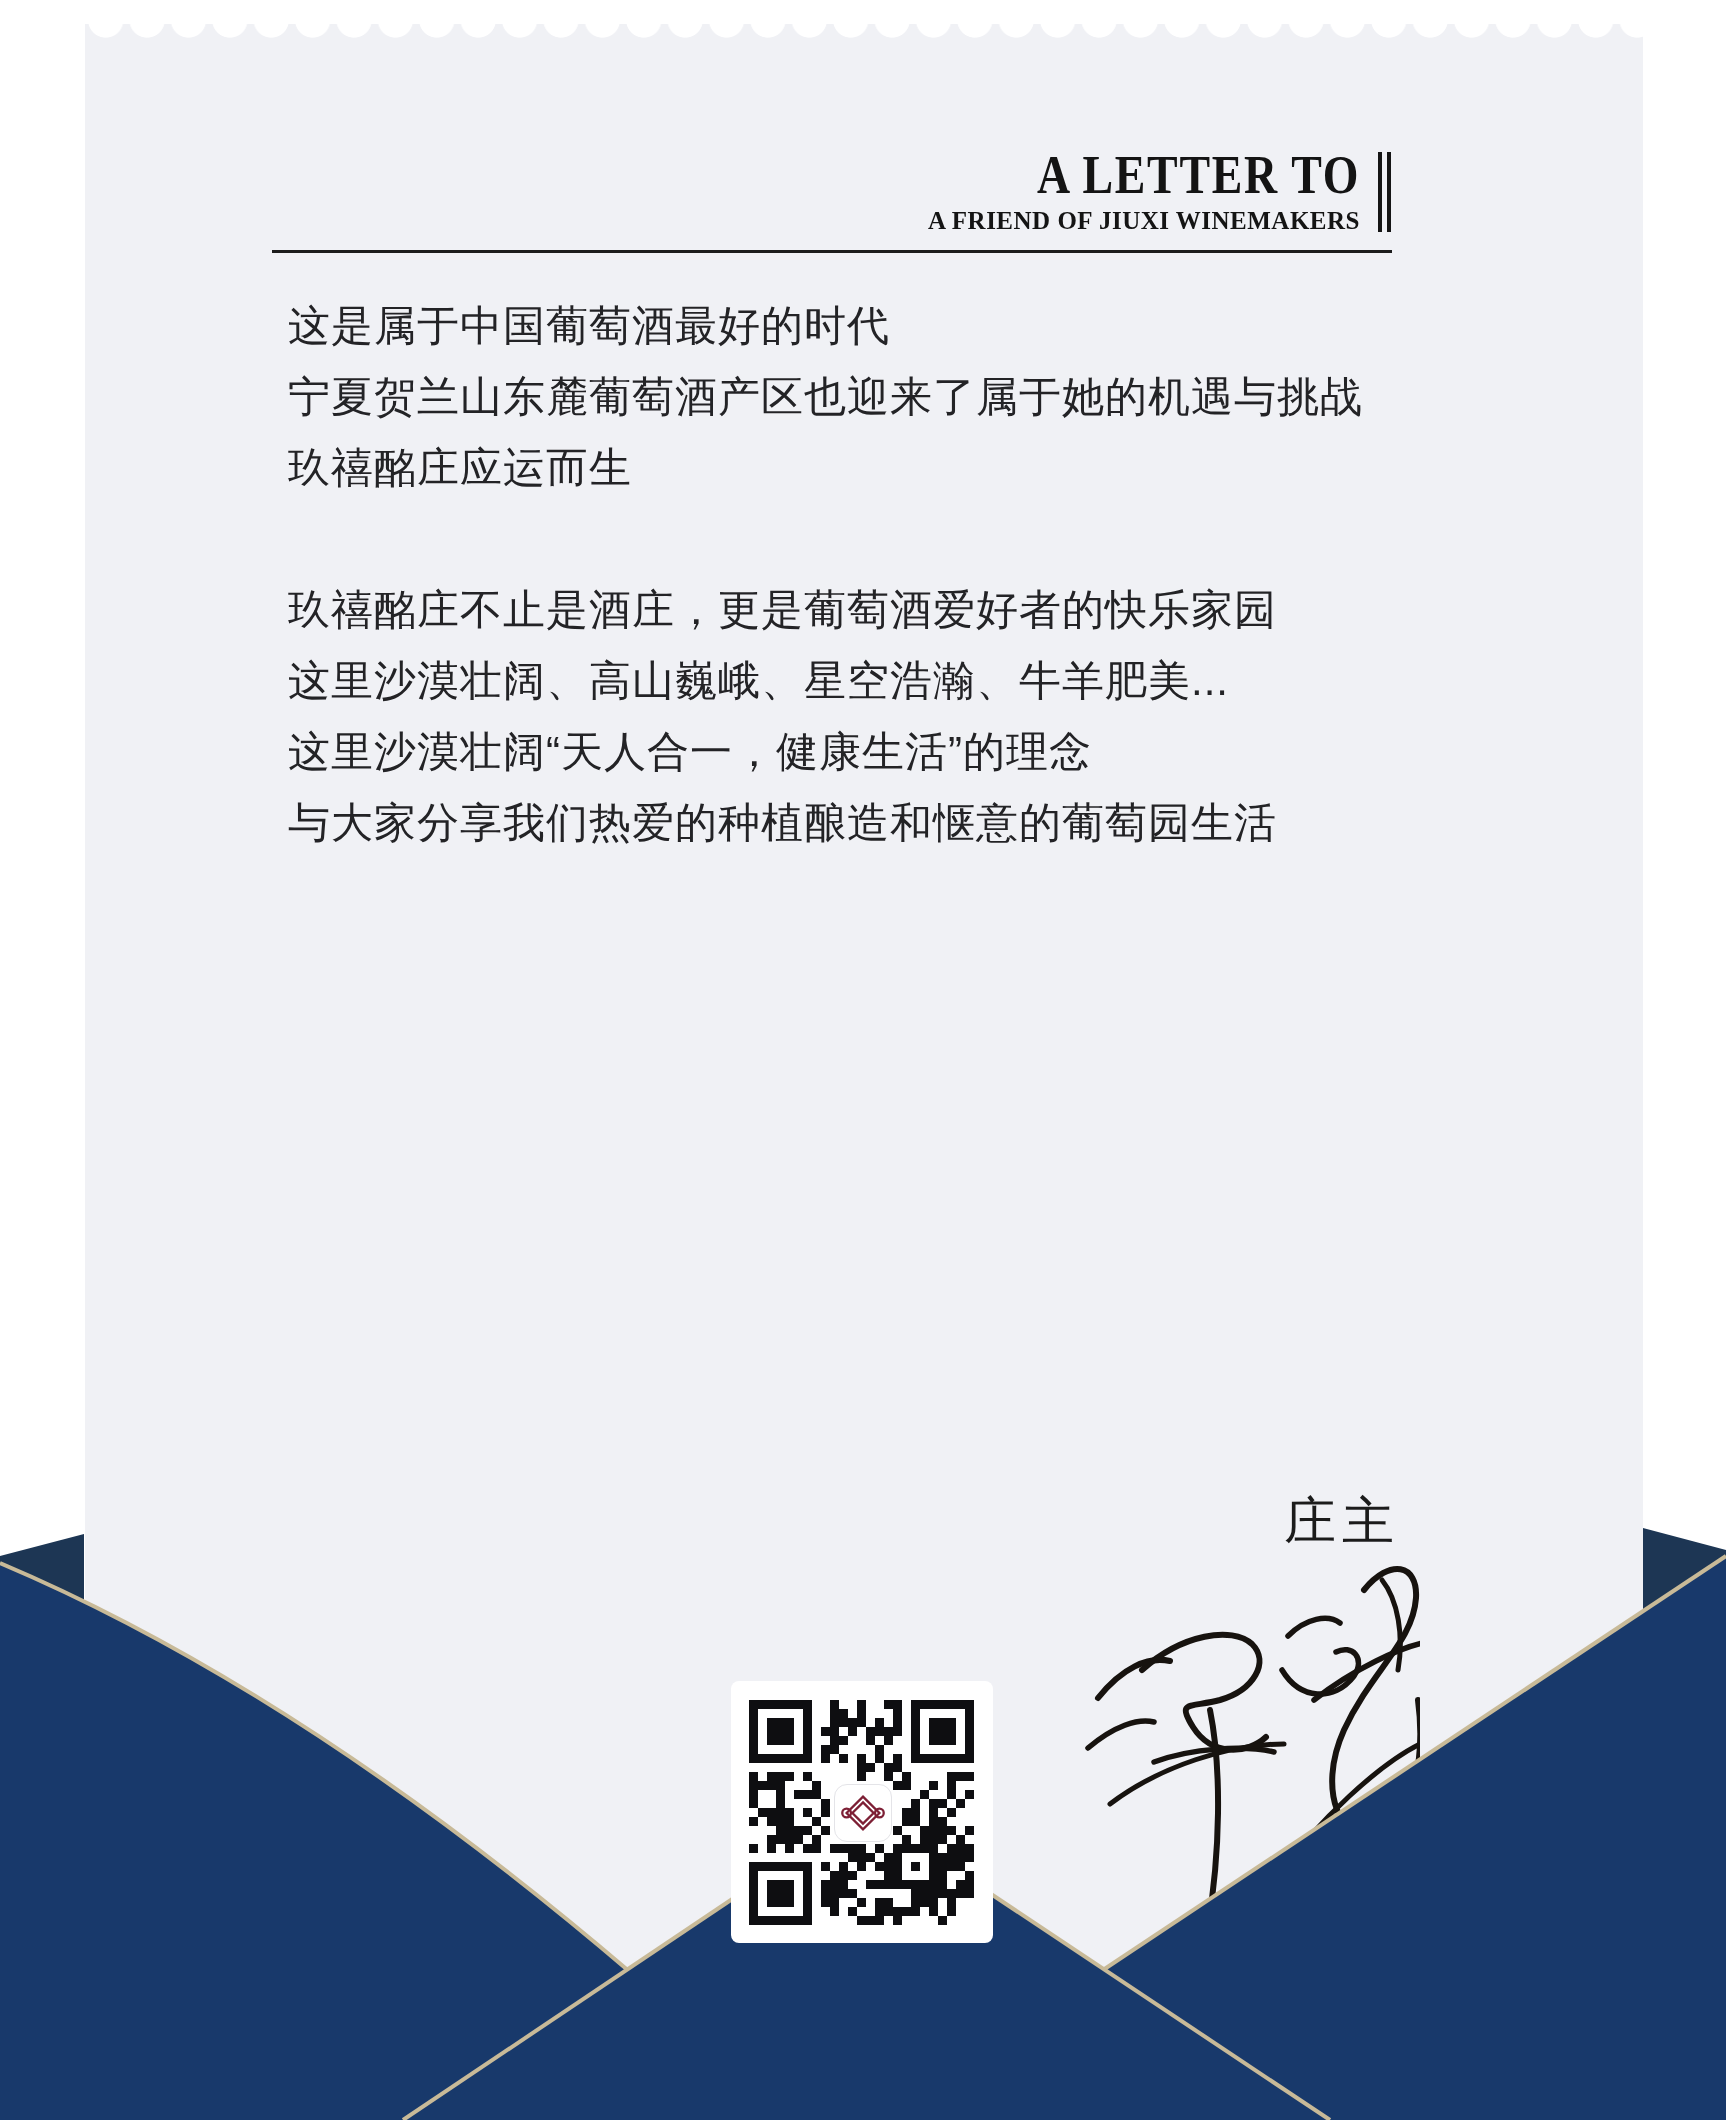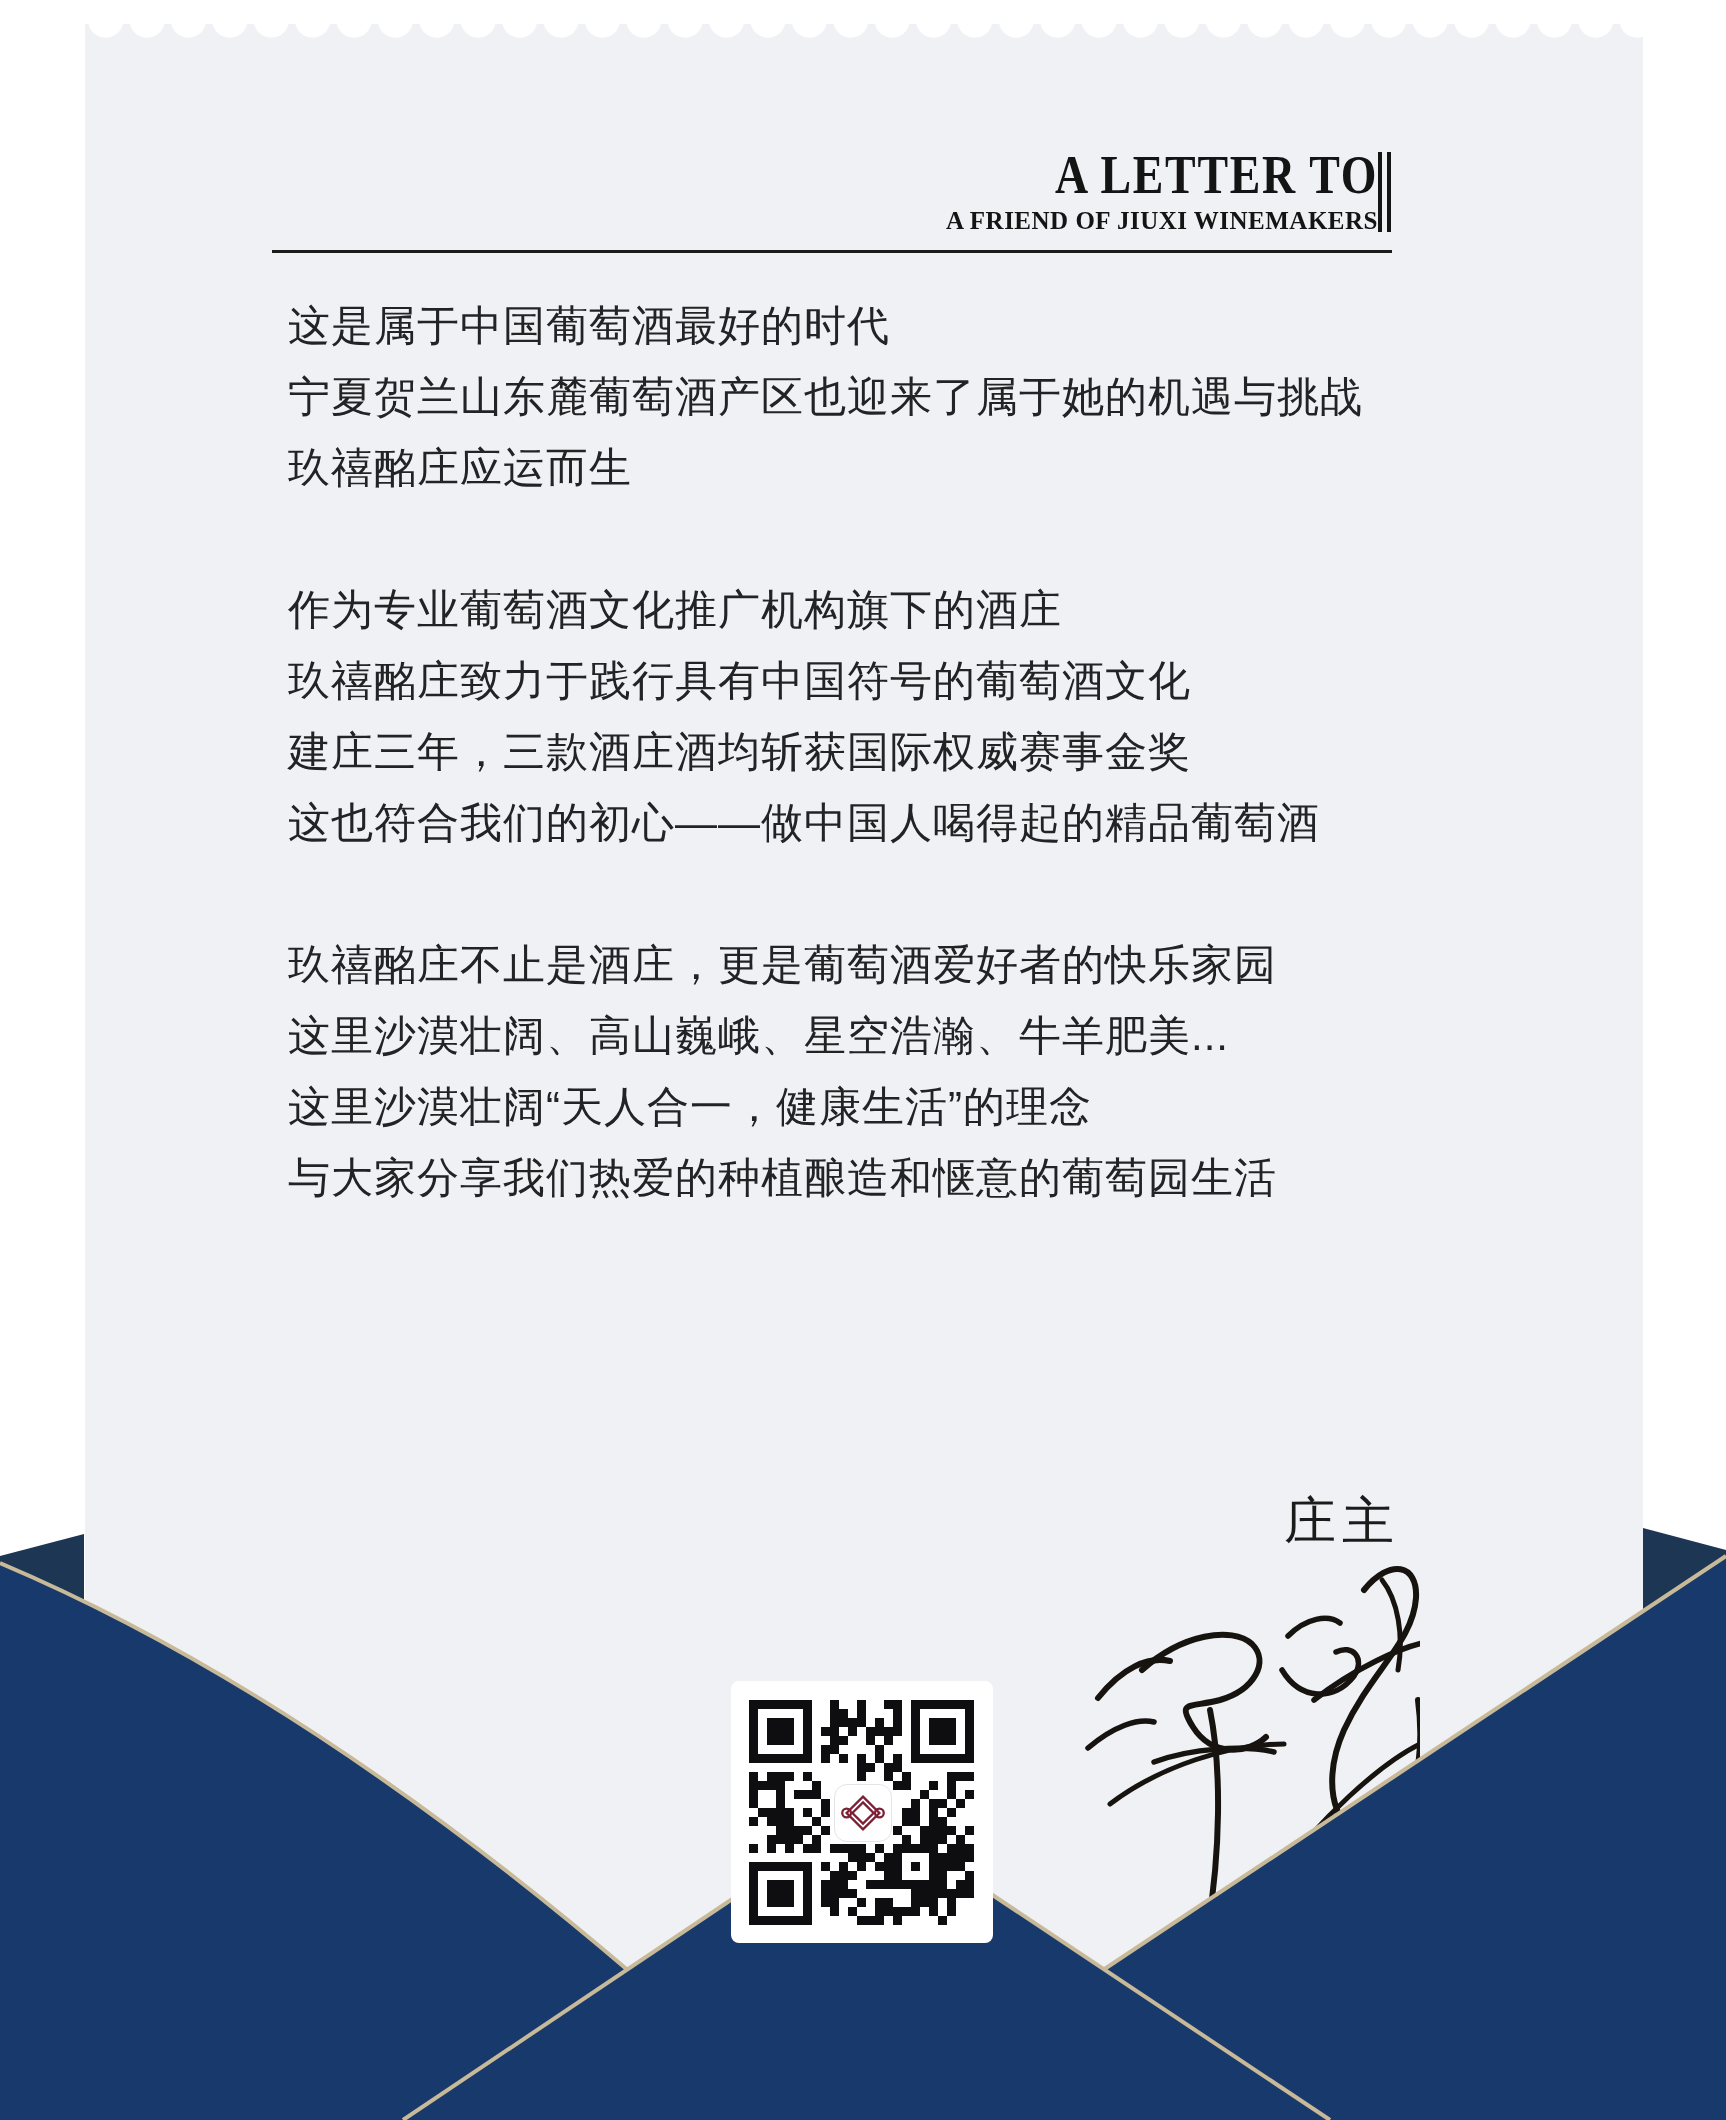--- a/index.html
+++ b/index.html
@@ -14,21 +14,21 @@
     background:#f0f1f5;
   }
   
   .paper-scallops{
     position:absolute;top:0;left:0;right:0;height:24px;
     background-image:radial-gradient(circle 18px at 20.7px -4px,#ffffff 96%,rgba(255,255,255,0) 100%);
     background-size:41.4px 24px;background-repeat:repeat-x;
   }
   
   .hdr{position:absolute;top:124px;right:252px;text-align:right;color:#141414;}
-  .hdr-row{display:flex;align-items:flex-start;justify-content:flex-start;}
+  .hdr-row{display:flex;align-items:flex-start;justify-content:flex-start;gap:18px;}
   .hdr-text{text-align:right;}
   .hdr-title{
     font-family:"Liberation Serif","DejaVu Serif",serif;
     font-weight:700;font-size:54px;line-height:54px;letter-spacing:2px;
     transform:scaleX(.85);transform-origin:right top;white-space:nowrap;
   }
   .hdr-sub{
     font-family:"Liberation Serif","DejaVu Serif",serif;
     font-weight:700;font-size:25px;line-height:30px;letter-spacing:.5px;
     margin-top:4px;white-space:nowrap;
@@ -92,26 +92,20 @@
   </div>
   <div class="hdr-rule"></div>
 
   <div class="letter-body">
     <div class="para">
       <div class="line">这是属于中国葡萄酒最好的时代</div>
       <div class="line">宁夏贺兰山东麓葡萄酒产区也迎来了属于她的机遇与挑战</div>
       <div class="line">玖禧酩庄应运而生</div>
     </div>
     <div class="para">
-      <div class="line">作为专业葡萄酒文化推广机构旗下的酒庄</div>
-      <div class="line">玖禧酩庄致力于践行具有中国符号的葡萄酒文化</div>
-      <div class="line">建庄三年，三款酒庄酒均斩获国际权威赛事金奖</div>
-      <div class="line">这也符合我们的初心——做中国人喝得起的精品葡萄酒</div>
-    </div>
-    <div class="para">
       <div class="line">玖禧酩庄不止是酒庄，更是葡萄酒爱好者的快乐家园</div>
       <div class="line">这里沙漠壮阔、高山巍峨、星空浩瀚、牛羊肥美...</div>
       <div class="line">这里沙漠壮阔“天人合一，健康生活”的理念</div>
       <div class="line">与大家分享我们热爱的种植酿造和惬意的葡萄园生活</div>
     </div>
   </div>
 
   <div class="signoff">庄主</div>
 
   <svg class="signature" viewBox="0 0 340 390" aria-hidden="true">

